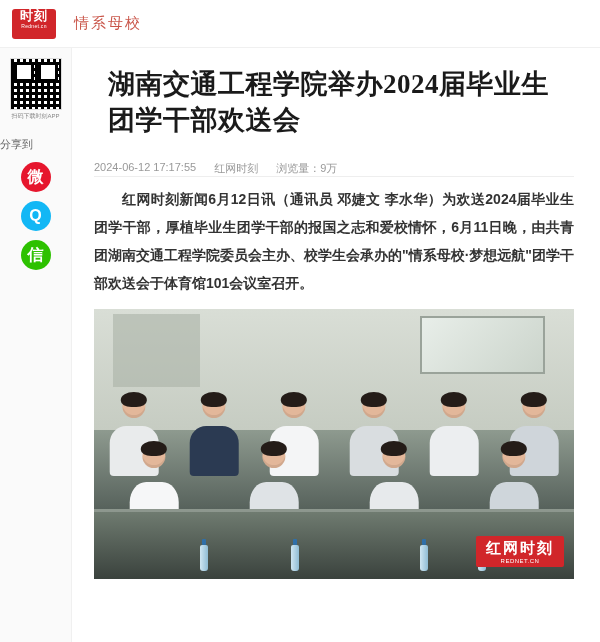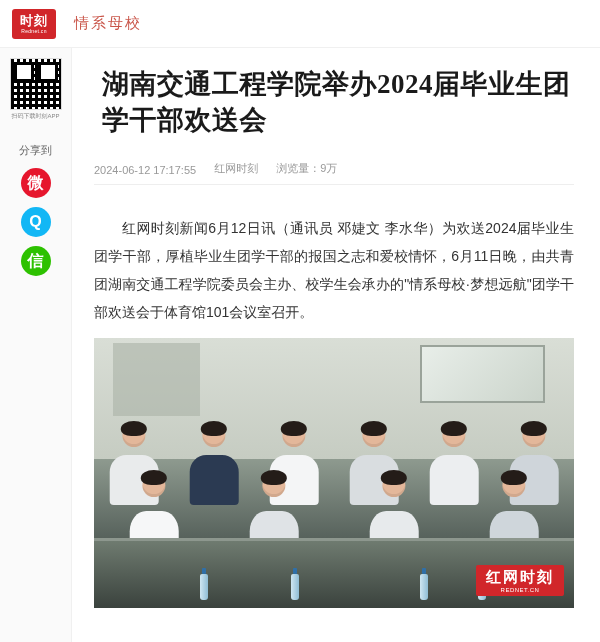--- a/index.html
+++ b/index.html
@@ -26,21 +26,20 @@
   }
   .logo-badge {
     width: 44px;
     height: 30px;
     background: #d1262a;
     color: #fff;
     border-radius: 3px;
     display: flex;
     flex-direction: column;
     align-items: center;
-    justify-content: center;
     line-height: 1;
   }
   .logo-badge .l1 {
     font-size: 13px;
     font-weight: bold;
     letter-spacing: 1px;
   }
   .logo-badge .l2 {
     font-size: 5px;
     margin-top: 2px;
@@ -95,24 +94,24 @@
   .qr::before { top: 3px; left: 3px; }
   .qr::after  { top: 3px; right: 3px; }
   .qr-cap {
     font-size: 6px;
     color: #888;
     margin-top: 3px;
     line-height: 1.3;
     white-space: nowrap;
   }
   .share-label {
-    margin-top: 22px;
+    margin-top: 16px;
     font-size: 11px;
     color: #666;
-    text-align: center;
+    text-align: left;
   }
   .share-icons {
     margin-top: 10px;
     display: flex;
     flex-direction: column;
     align-items: center;
     gap: 9px;
   }
   .sicon {
     width: 30px;
@@ -139,40 +138,41 @@
     bottom: 0;
     padding: 18px 26px 0 22px;
     overflow: hidden;
   }
   .title {
     font-family: "Liberation Serif", serif;
     font-size: 27px;
     font-weight: bold;
     line-height: 1.35;
     color: #1a1a1a;
-    margin: 0 0 22px 8px;
+    margin: 0 0 22px 14px;
     letter-spacing: 0.5px;
   }
   .meta {
     display: flex;
-    align-items: flex-end;
+    align-items: flex-start;
     gap: 18px;
     font-size: 11px;
     color: #999;
-    padding-bottom: 8px;
+    padding-bottom: 0;
     border-bottom: 1px solid #eee;
-    margin-bottom: 29px;
+    margin-bottom: 8px;
   }
   .para {
     font-size: 14px;
     line-height: 2.0;
     color: #333;
     text-indent: 2em;
     margin: 0 0 10px 0;
     text-align: justify;
+    font-weight: bold;
   }
 
   
   .photo {
     position: relative;
     margin-top: 12px;
     width: 100%;
     height: 270px;
     overflow: hidden;
     background: linear-gradient(#cfd6cf, #b9c0ba);

